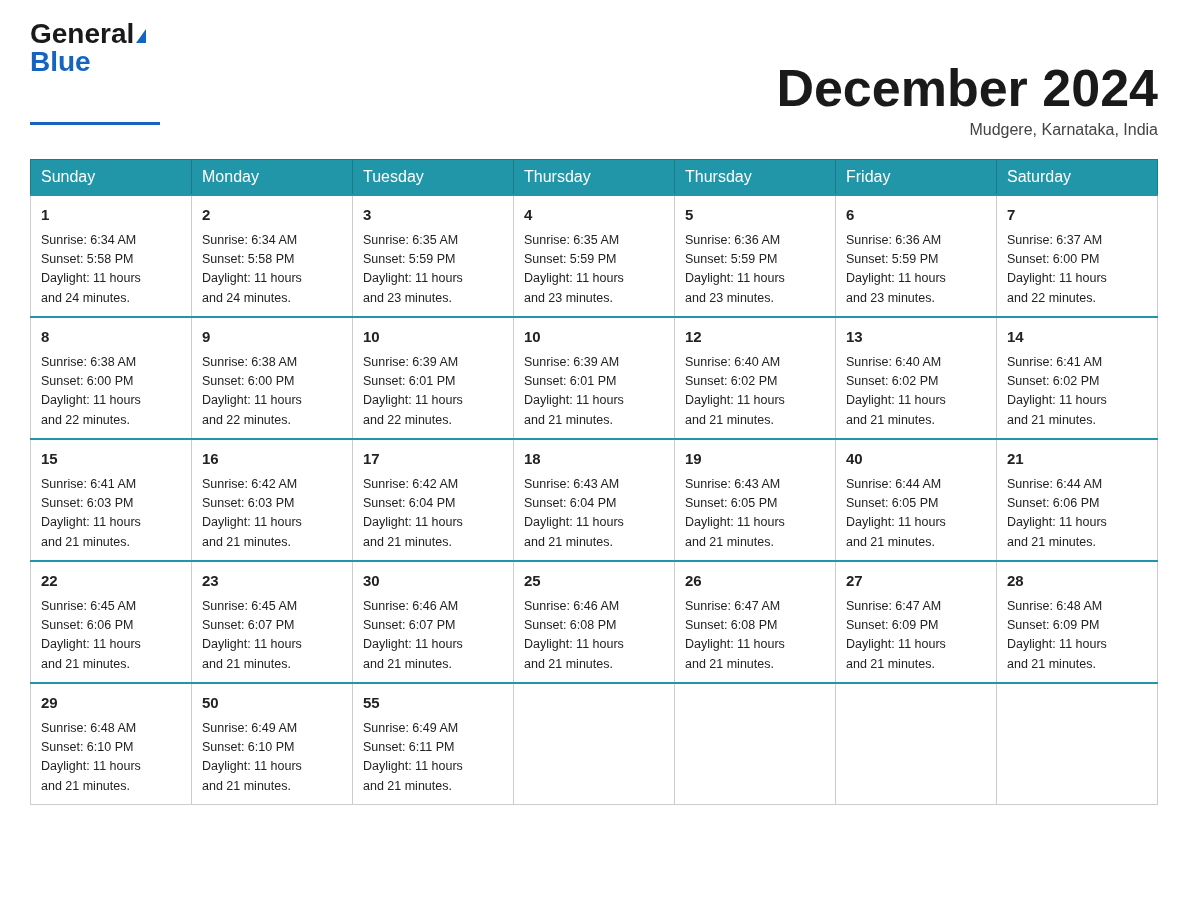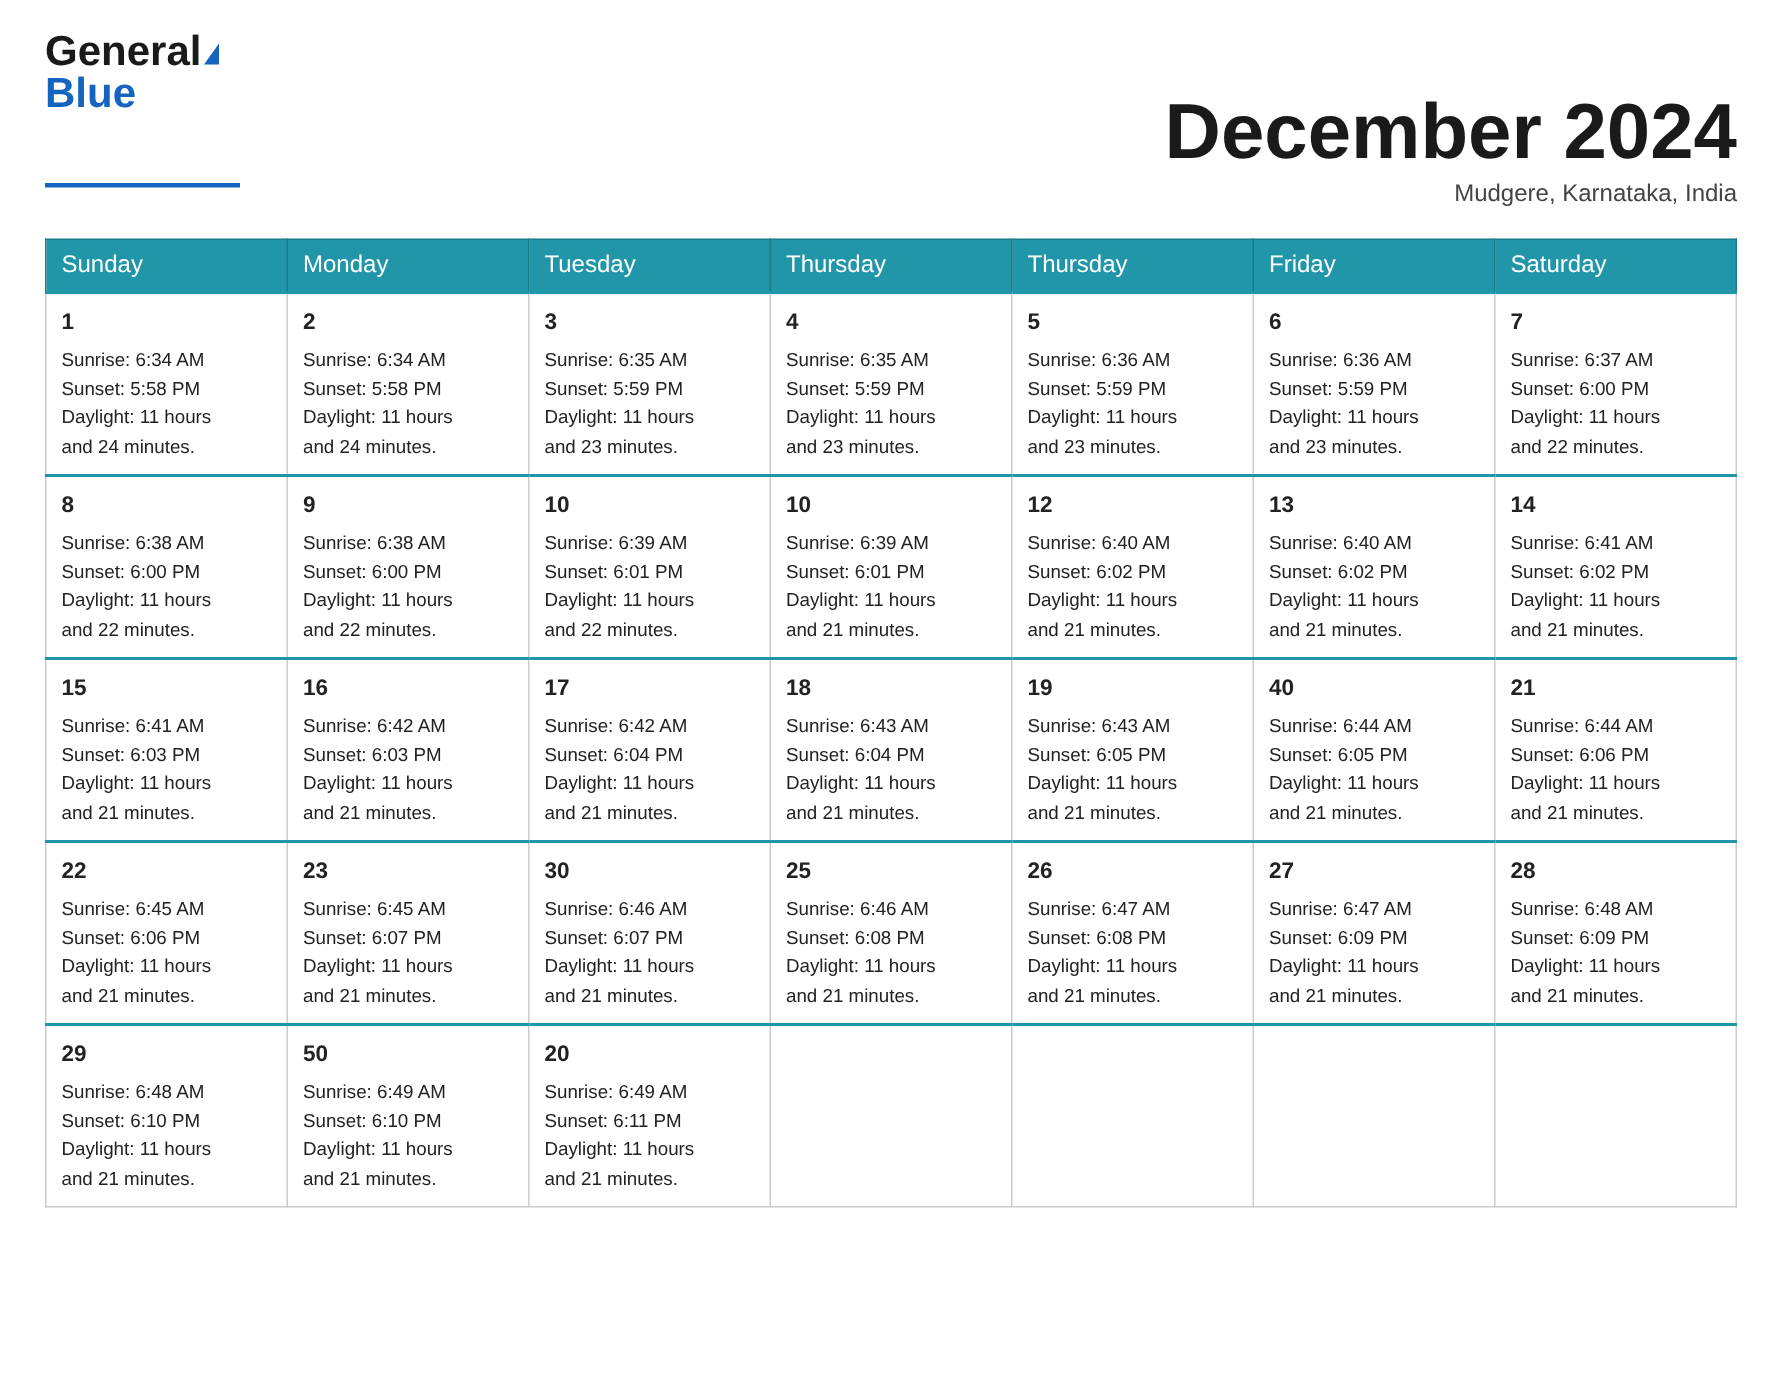--- a/index.html
+++ b/index.html
@@ -254,21 +254,21 @@
       <tr>
         <td>
           <span class="day-number">29</span>
           <div class="day-info">Sunrise: 6:48 AM<br>Sunset: 6:10 PM<br>Daylight: 11 hours<br>and 21 minutes.</div>
         </td>
         <td>
           <span class="day-number">50</span>
           <div class="day-info">Sunrise: 6:49 AM<br>Sunset: 6:10 PM<br>Daylight: 11 hours<br>and 21 minutes.</div>
         </td>
         <td>
-          <span class="day-number">20</span>
+          <span class="day-number">55</span>
           <div class="day-info">Sunrise: 6:49 AM<br>Sunset: 6:11 PM<br>Daylight: 11 hours<br>and 21 minutes.</div>
         </td>
         <td class="empty-cell"></td>
         <td class="empty-cell"></td>
         <td class="empty-cell"></td>
         <td class="empty-cell"></td>
       </tr>
     </tbody>
 </table>
 

